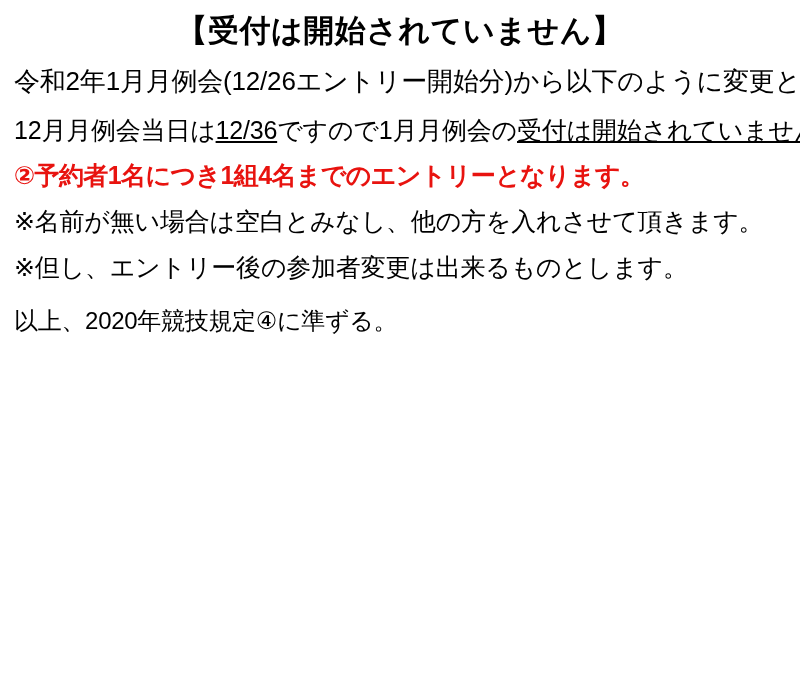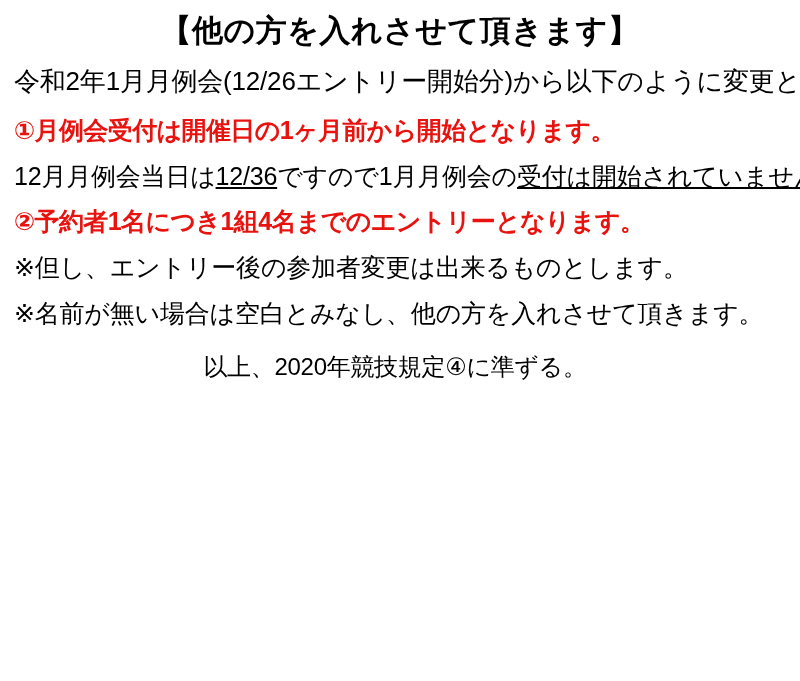--- a/index.html
+++ b/index.html
@@ -52,40 +52,39 @@
   }
   .line.tight {
     margin-bottom: 13px;
   }
   .u {
     text-decoration: underline;
     text-underline-offset: 2px;
   }
   .closing {
     font-size: 24px;
-    text-align: center;
+    text-align: left;
     margin: 22px 10px 0 0;
     white-space: nowrap;
     letter-spacing: -0.3px;
   }
 </style>
 </head>
 <body>
 
 <div class="page">
 
-  <div class="doc-title">【他の方を入れさせて頂きます】</div>
+  <div class="doc-title">【受付は開始されていません】</div>
 
   <div class="line black intro">令和2年1月月例会(12/26エントリー開始分)から以下のように変更となります。</div>
 
-  <div class="line red">①月例会受付は開催日の1ヶ月前から開始となります。</div>
   <div class="line black tight">
     <span>12月月例会当日は</span><span class="u">12/36</span><span>ですので1月月例会の</span><span class="u">受付は開始されていません</span>
   </div>
 
   <div class="line red">②予約者1名につき1組4名までのエントリーとなります。</div>
 
+  <div class="line black">※名前が無い場合は空白とみなし、他の方を入れさせて頂きます。</div>
   <div class="line black">※但し、エントリー後の参加者変更は出来るものとします。</div>
-  <div class="line black">※名前が無い場合は空白とみなし、他の方を入れさせて頂きます。</div>
 
   <div class="closing">以上、2020年競技規定④に準ずる。</div>
 
 </div>
 
 </body></html>

